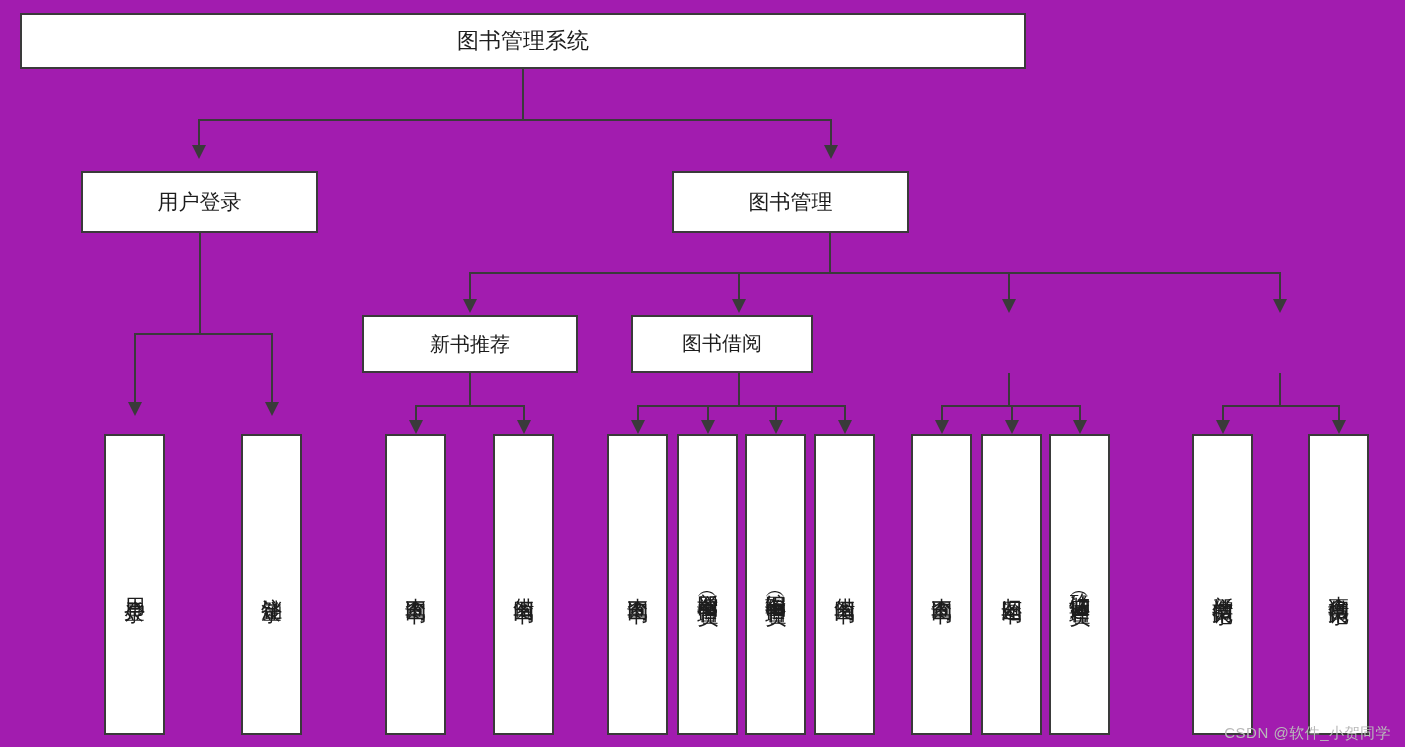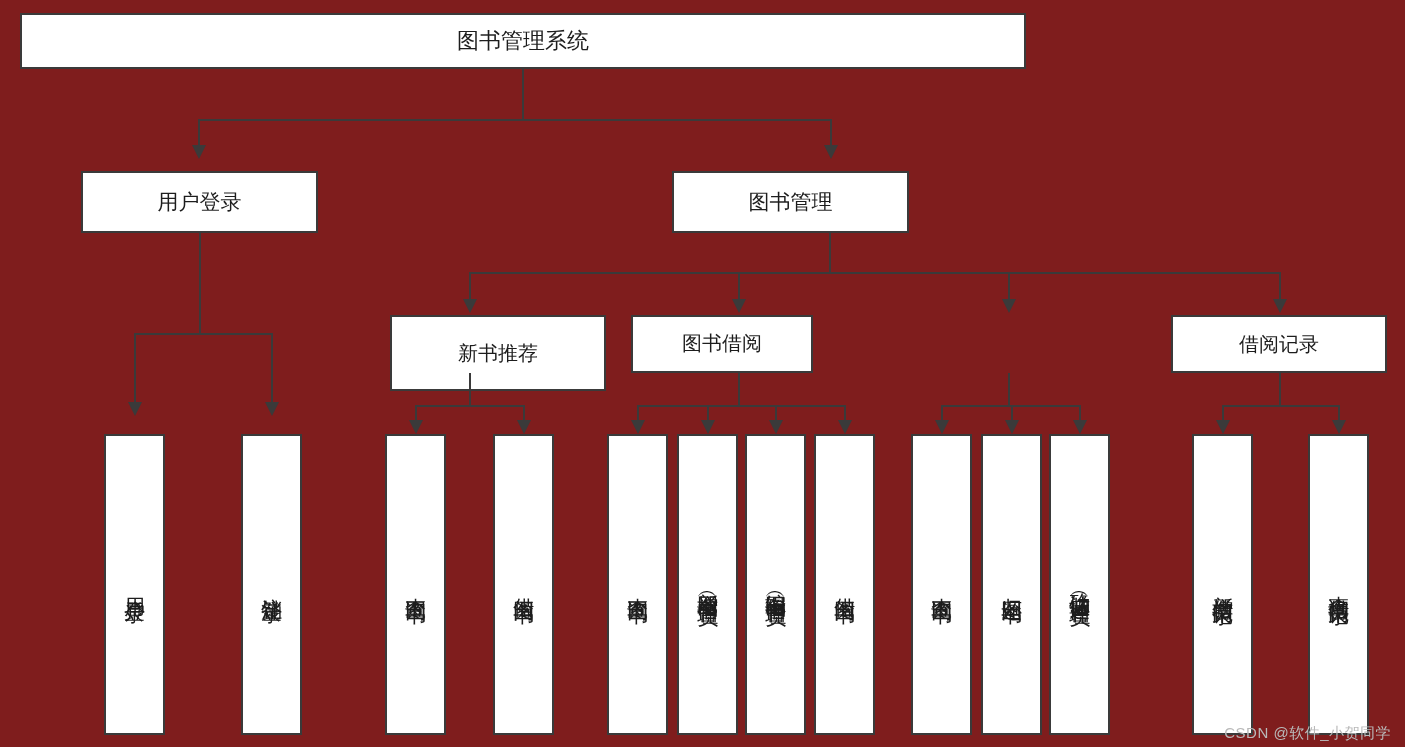--- a/index.html
+++ b/index.html
@@ -8,21 +8,21 @@
     padding: 0;
     background: #ffffff;
   }
   body {
     font-family: "Liberation Sans", "DejaVu Sans", sans-serif;
   }
   #canvas {
     position: relative;
     width: 1405px;
     height: 747px;
-    background: #7f1d1d;
+    background: #a21caf;
     overflow: hidden;
   }
   
   .node {
     position: absolute;
     box-sizing: border-box;
     background: #ffffff;
     border: 2px solid #3a3a3a;
     display: flex;
     align-items: center;
@@ -111,23 +111,22 @@
   <div class="hline" style="left:469px; top:272px; width:811px;"></div>
   <div class="vline" style="left:469px; top:272px; height:28px;"></div>
   <div class="arrow" style="left:463px; top:299px;"></div>
   <div class="vline" style="left:738px; top:272px; height:28px;"></div>
   <div class="arrow" style="left:732px; top:299px;"></div>
   <div class="vline" style="left:1008px; top:272px; height:28px;"></div>
   <div class="arrow" style="left:1002px; top:299px;"></div>
   <div class="vline" style="left:1279px; top:272px; height:28px;"></div>
   <div class="arrow" style="left:1273px; top:299px;"></div>
 
-  <div class="node lvl3" style="left:362px; top:315px; width:216px; height:76px;margin-left:28px;">新书推荐</div>
+  <div class="node lvl3" style="left:362px; top:315px; width:216px; height:58px;">新书推荐</div>
   <div class="node lvl3" style="left:631px; top:315px; width:182px; height:58px;font-family:Liberation Mono, monospace;">图书借阅</div>
-  <div class="node lvl3" style="left:1171px; top:315px; width:216px; height:58px;">借阅记录</div>
 
   <div class="vline" style="left:469px; top:373px; height:33px;"></div>
   <div class="hline" style="left:415px; top:405px; width:109px;"></div>
   <div class="vline" style="left:415px; top:405px; height:16px;"></div>
   <div class="arrow" style="left:409px; top:420px;"></div>
   <div class="vline" style="left:523px; top:405px; height:16px;"></div>
   <div class="arrow" style="left:517px; top:420px;"></div>
 
   <div class="vline" style="left:738px; top:373px; height:33px;"></div>
   <div class="hline" style="left:637px; top:405px; width:208px;"></div>

